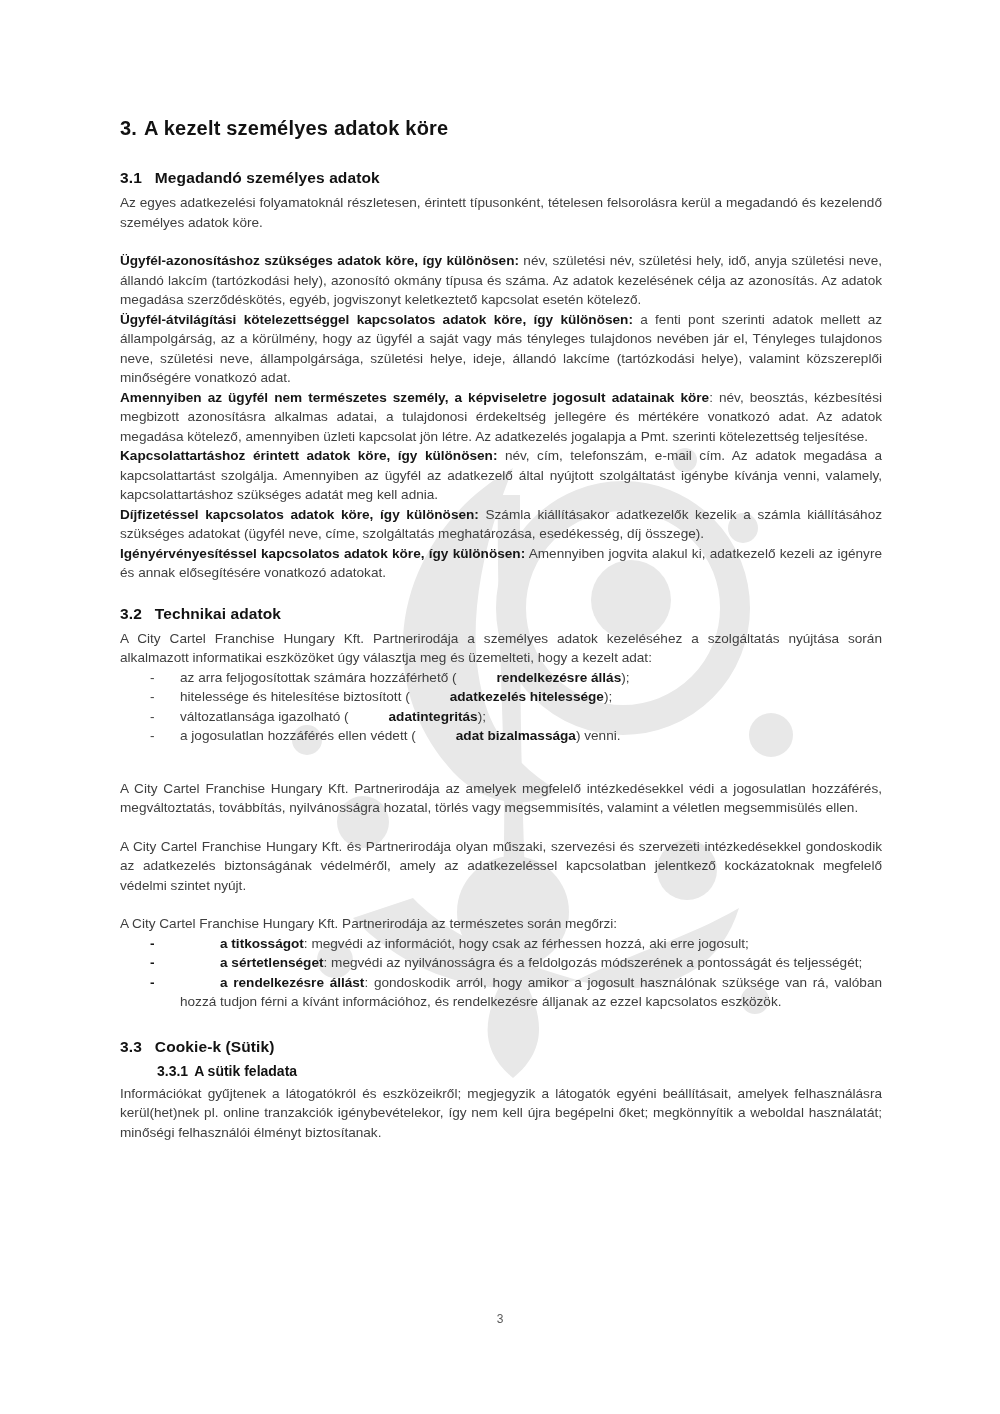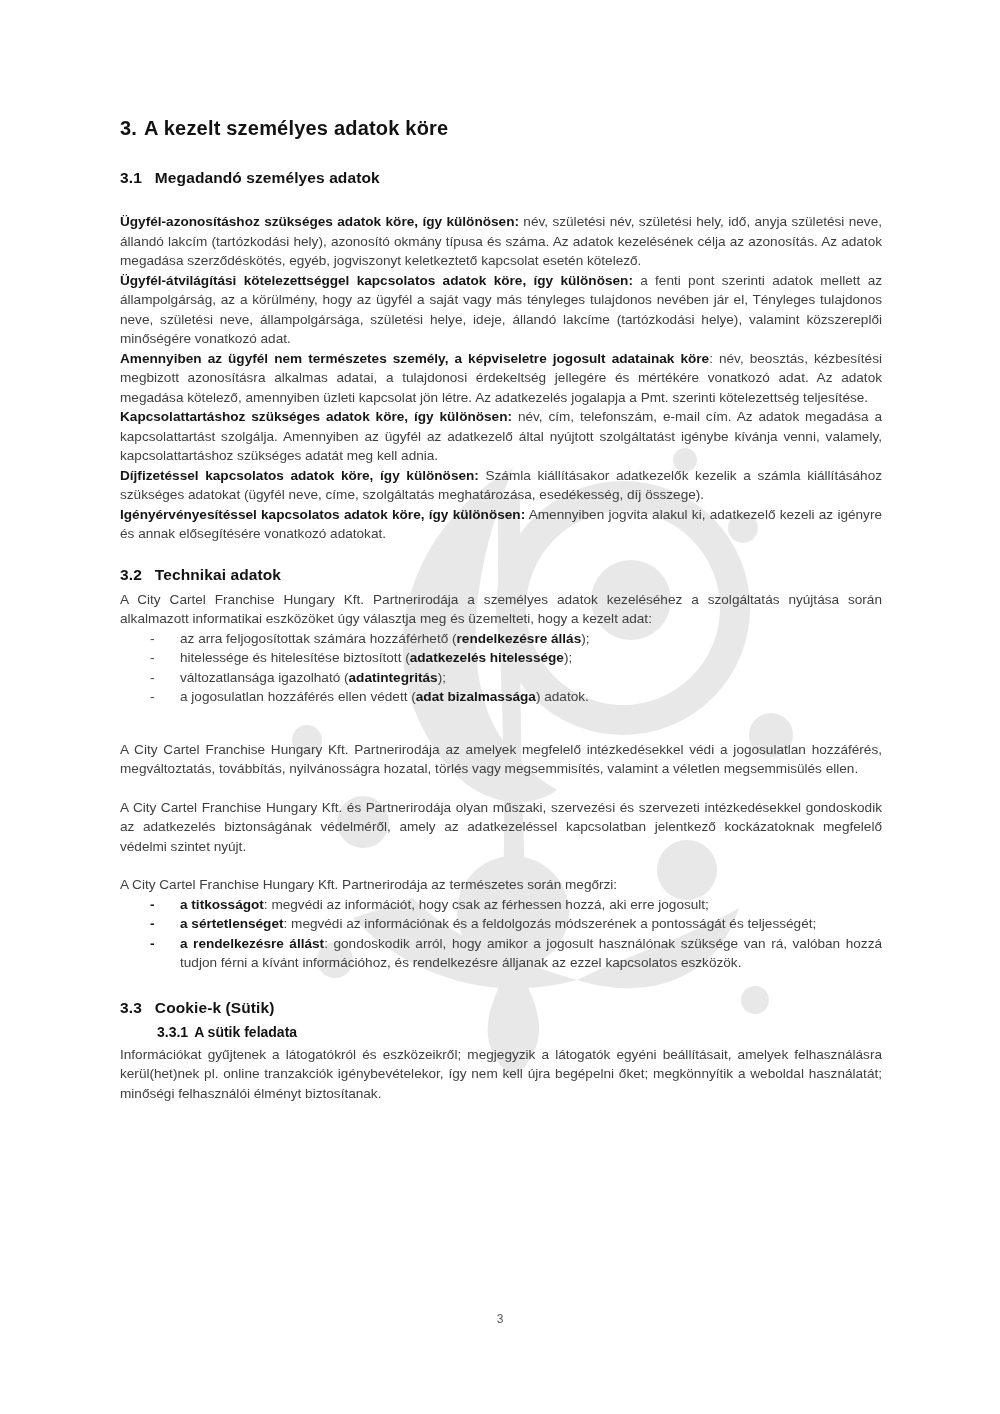--- a/index.html
+++ b/index.html
@@ -30,21 +30,21 @@
   .para { margin:0; text-align:justify; }
   .para .b { font-weight:bold; color:#161616; }
 
   .gap { width:100%; }
 
   .bullets { }
   .bullet-row { display:flex; padding-left:30px; }
   .bullet-marker { flex:none; width:30px; }
   .bullets.bm .bullet-marker { font-weight:bold; color:#161616; }
   .bullet-content { flex:1; text-align:justify; }
-  .bullet-content .b { font-weight:bold; color:#161616; }
+  .bullet-content .b { font-weight:bold; color:#161616;margin-left:40px; }
 
   .page-number {
     position:absolute; left:0; right:0; top:1312px; text-align:center;
     font-size:12px; color:#5a5a5a; z-index:1;
   }
 </style>
 </head>
 <body>
 
 <div class="page">
@@ -67,62 +67,63 @@
       <path d="M362 540 C 432 562 502 540 524 468 C 472 498 420 512 362 540 Z"></path>
       <circle cx="472" cy="430" r="30"></circle>
       <circle cx="540" cy="560" r="14"></circle>
     </g>
   </svg>
 
   <div class="content">
       <div class="h1"><span class="num">3.</span><span>A kezelt személyes adatok köre</span></div>
       <div class="gap" style="height: 27px;"></div>
       <div class="h2"><span class="num">3.1</span><span>Megadandó személyes adatok</span></div>
+      <p class="para"><span>Az egyes adatkezelési folyamatoknál részletesen, érintett típusonként, tételesen felsorolásra kerül a megadandó és kezelendő személyes adatok köre.</span></p>
       <div class="gap" style="height: 19px;"></div>
       <p class="para"><span class="b">Ügyfél-azonosításhoz szükséges adatok köre, így különösen:</span><span> név, születési név, születési hely, idő, anyja születési neve, állandó lakcím (tartózkodási hely), azonosító okmány típusa és száma. Az adatok kezelésének célja az azonosítás. Az adatok megadása szerződéskötés, egyéb, jogviszonyt keletkeztető kapcsolat esetén kötelező.</span></p>
       <p class="para"><span class="b">Ügyfél-átvilágítási kötelezettséggel kapcsolatos adatok köre, így különösen:</span><span> a fenti pont szerinti adatok mellett az állampolgárság, az a körülmény, hogy az ügyfél a saját vagy más tényleges tulajdonos nevében jár el, Tényleges tulajdonos neve, születési neve, állampolgársága, születési helye, ideje, állandó lakcíme (tartózkodási helye), valamint közszereplői minőségére vonatkozó adat.</span></p>
       <p class="para"><span class="b">Amennyiben az ügyfél nem természetes személy, a képviseletre jogosult adatainak köre</span><span>:  név, beosztás, kézbesítési megbizott azonosításra alkalmas adatai, a tulajdonosi érdekeltség jellegére és mértékére vonatkozó adat. Az adatok megadása kötelező, amennyiben üzleti kapcsolat jön létre. Az adatkezelés jogalapja a Pmt. szerinti kötelezettség teljesítése.</span></p>
-      <p class="para"><span class="b">Kapcsolattartáshoz szükséges adatok köre, így különösen:</span><span> név, cím, telefonszám, e-mail cím. Az adatok megadása a kapcsolattartást szolgálja. Amennyiben az ügyfél az adatkezelő által nyújtott szolgáltatást igénybe kívánja venni, valamely, kapcsolattartáshoz szükséges adatát meg kell adnia.</span></p>
+      <p class="para"><span class="b">Kapcsolattartáshoz érintett adatok köre, így különösen:</span><span> név, cím, telefonszám, e-mail cím. Az adatok megadása a kapcsolattartást szolgálja. Amennyiben az ügyfél az adatkezelő által nyújtott szolgáltatást igénybe kívánja venni, valamely, kapcsolattartáshoz szükséges adatát meg kell adnia.</span></p>
       <p class="para"><span class="b">Díjfizetéssel kapcsolatos adatok köre, így különösen:</span><span> Számla kiállításakor adatkezelők kezelik a számla kiállításához szükséges adatokat (ügyfél neve, címe, szolgáltatás meghatározása, esedékesség, díj összege).</span></p>
       <p class="para"><span class="b">Igényérvényesítéssel kapcsolatos adatok köre, így különösen:</span><span> Amennyiben jogvita alakul ki, adatkezelő kezeli az igényre és annak elősegítésére vonatkozó adatokat.</span></p>
       <div class="gap" style="height: 20px;"></div>
       <div class="h2"><span class="num">3.2</span><span>Technikai adatok</span></div>
       <p class="para"><span>A City Cartel Franchise Hungary Kft. Partnerirodája a személyes adatok kezeléséhez a szolgáltatás nyújtása során alkalmazott informatikai eszközöket úgy választja meg és üzemelteti, hogy a kezelt adat:</span></p>
       <div class="bullets">
         <div class="bullet-row">
           <span class="bullet-marker">-</span>
           <div class="bullet-content"><span>az arra feljogosítottak számára hozzáférhető (</span><span class="b">rendelkezésre állás</span><span>);</span></div>
         </div>
         <div class="bullet-row">
           <span class="bullet-marker">-</span>
           <div class="bullet-content"><span>hitelessége és hitelesítése biztosított (</span><span class="b">adatkezelés hitelessége</span><span>);</span></div>
         </div>
         <div class="bullet-row">
           <span class="bullet-marker">-</span>
           <div class="bullet-content"><span>változatlansága igazolható (</span><span class="b">adatintegritás</span><span>);</span></div>
         </div>
         <div class="bullet-row">
           <span class="bullet-marker">-</span>
-          <div class="bullet-content"><span>a jogosulatlan hozzáférés ellen védett (</span><span class="b">adat bizalmassága</span><span>) adatok.</span></div>
+          <div class="bullet-content"><span>a jogosulatlan hozzáférés ellen védett (</span><span class="b">adat bizalmassága</span><span>) venni.</span></div>
         </div>
       </div>
       <div class="gap" style="height: 33px;"></div>
       <p class="para"><span>A City Cartel Franchise Hungary Kft. Partnerirodája az amelyek megfelelő intézkedésekkel védi a jogosulatlan hozzáférés, megváltoztatás, továbbítás, nyilvánosságra hozatal, törlés vagy megsemmisítés, valamint a véletlen megsemmisülés ellen.</span></p>
       <div class="gap" style="height: 19px;"></div>
       <p class="para"><span>A City Cartel Franchise Hungary Kft. és Partnerirodája olyan műszaki, szervezési és szervezeti intézkedésekkel gondoskodik az adatkezelés biztonságának védelméről, amely az adatkezeléssel kapcsolatban jelentkező kockázatoknak megfelelő védelmi szintet nyújt.</span></p>
       <div class="gap" style="height: 19px;"></div>
       <p class="para"><span>A City Cartel Franchise Hungary Kft. Partnerirodája az természetes során megőrzi:</span></p>
       <div class="bullets bm">
         <div class="bullet-row">
           <span class="bullet-marker">-</span>
           <div class="bullet-content"><span class="b">a titkosságot</span><span>: megvédi az információt, hogy csak az férhessen hozzá, aki erre jogosult;</span></div>
         </div>
         <div class="bullet-row">
           <span class="bullet-marker">-</span>
-          <div class="bullet-content"><span class="b">a sértetlenséget</span><span>: megvédi az információnak és a feldolgozás módszerének a pontosságát és teljességét;</span></div>
+          <div class="bullet-content"><span class="b">a sértetlenséget</span><span>: megvédi az nyilvánosságra és a feldolgozás módszerének a pontosságát és teljességét;</span></div>
         </div>
         <div class="bullet-row">
           <span class="bullet-marker">-</span>
           <div class="bullet-content"><span class="b">a rendelkezésre állást</span><span>: gondoskodik arról, hogy amikor a jogosult használónak szüksége van rá, valóban hozzá tudjon férni a kívánt információhoz, és rendelkezésre álljanak az ezzel kapcsolatos eszközök.</span></div>
         </div>
       </div>
       <div class="gap" style="height: 24px;"></div>
       <div class="h2"><span class="num">3.3</span><span>Cookie-k (Sütik)</span></div>
       <div class="h3"><span class="num">3.3.1</span><span>A sütik feladata</span></div>
       <p class="para"><span>Információkat gyűjtenek a látogatókról és eszközeikről; megjegyzik a látogatók egyéni beállításait, amelyek felhasználásra kerül(het)nek pl. online tranzakciók igénybevételekor, így nem kell újra begépelni őket; megkönnyítik a weboldal használatát; minőségi felhasználói élményt biztosítanak.</span></p>

